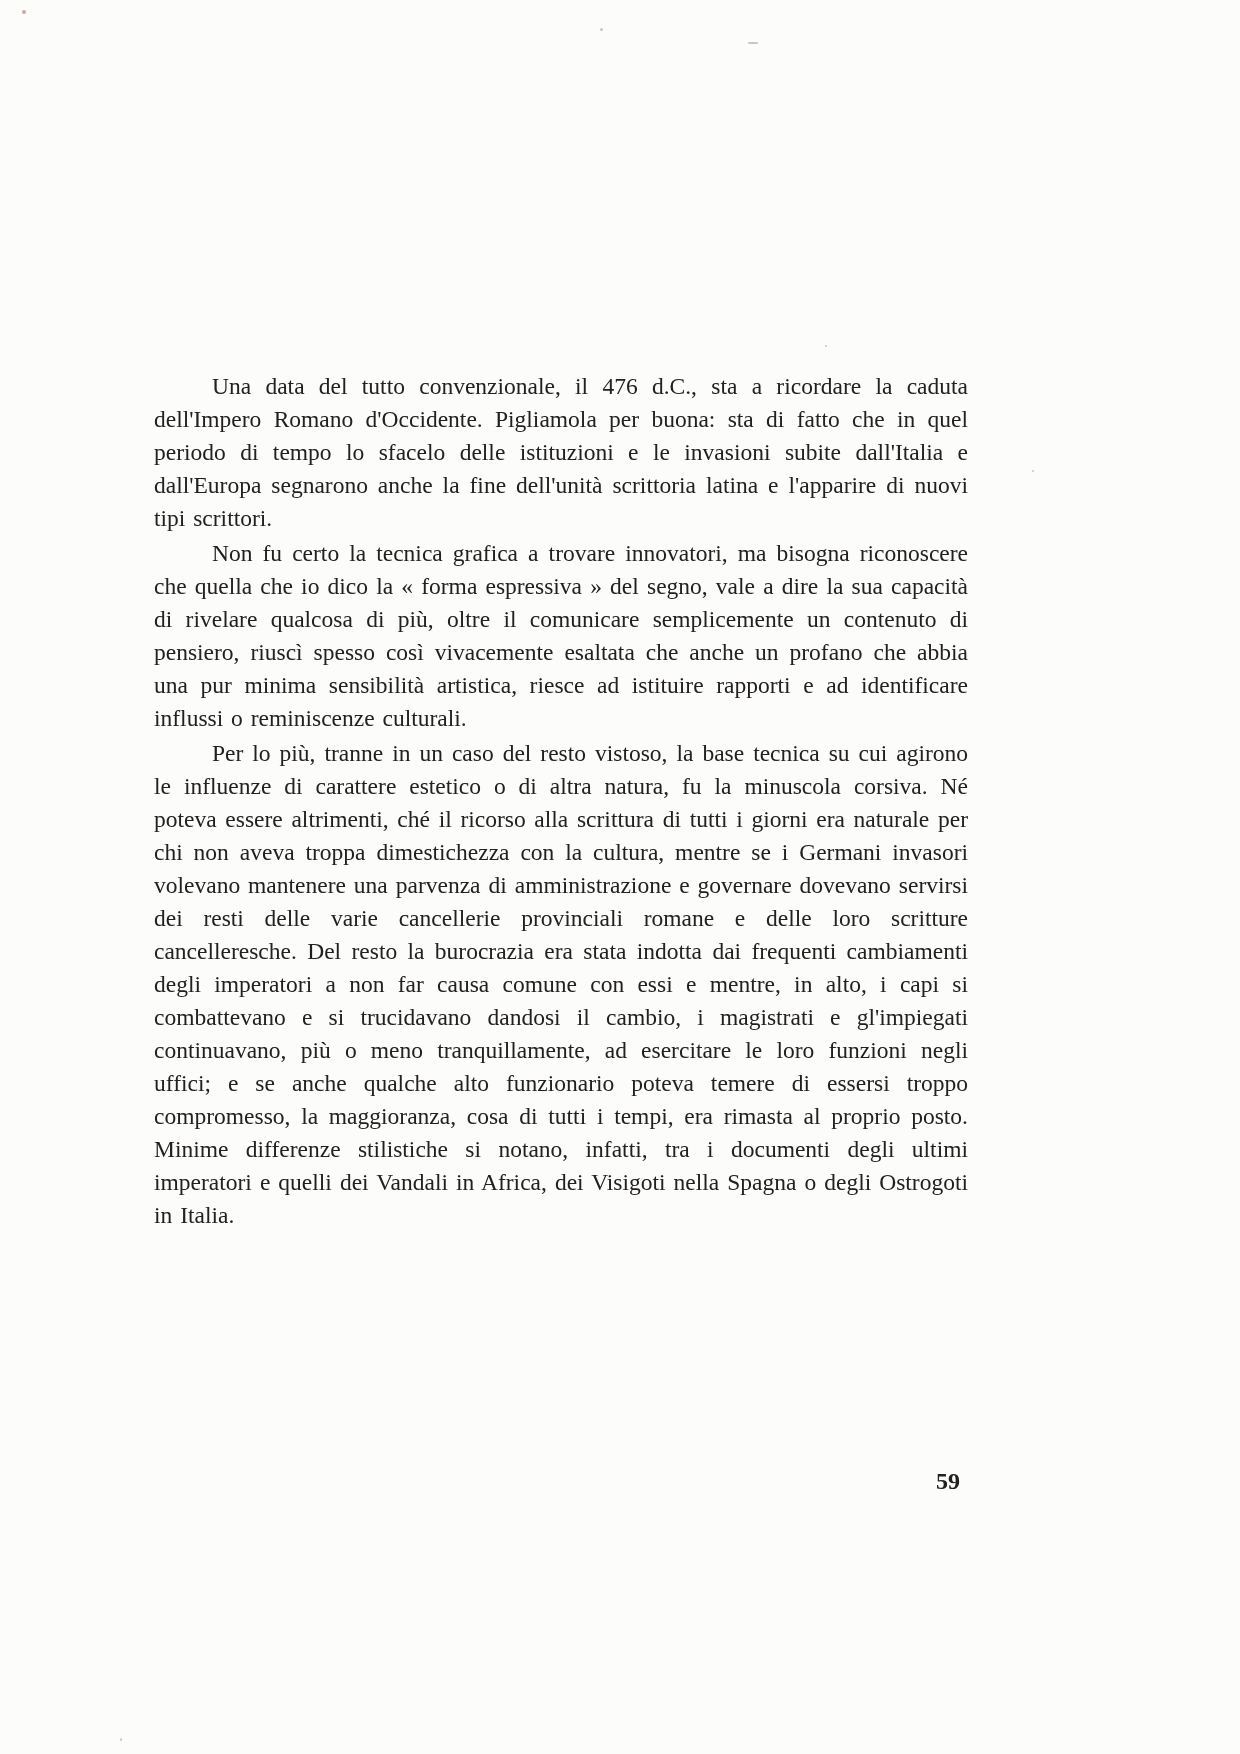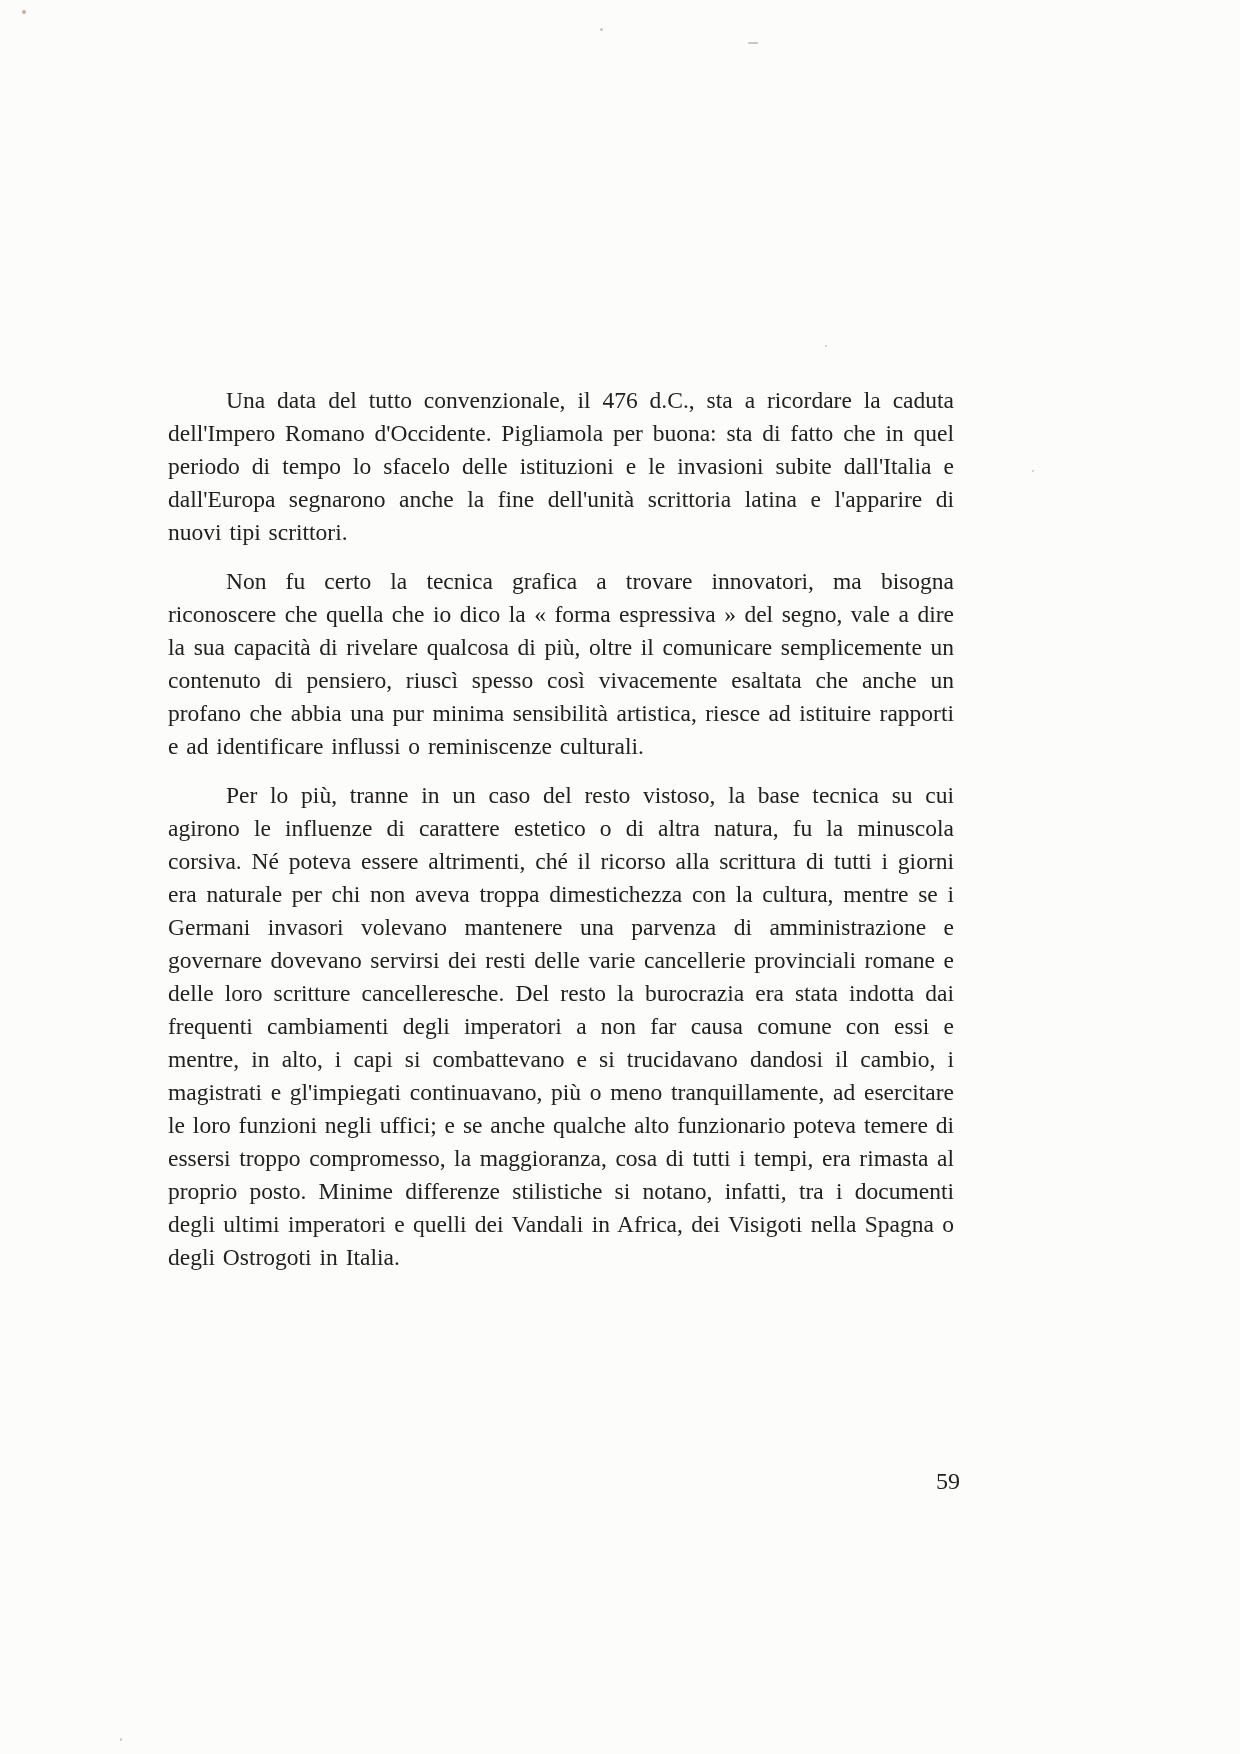--- a/index.html
+++ b/index.html
@@ -17,34 +17,35 @@
     overflow: hidden;
     color: #1e1e1e;
   }
   .text-block {
     position: absolute;
     left: 152px;
     top: 368px;
     width: 818px;
   }
   .text-block p {
-    margin: 16px;
+    margin: 2px;
     text-align: justify;
     text-indent: 58px;
     font-size: 23.5px;
     line-height: 33px;
     word-spacing: 2px;
     color: #222120;
   }
   .page-number {
     position: absolute;
     right: 280px;
     top: 1468px;
     font-size: 24px;
     color: #222120;
+    font-weight: bold;
   }
   
   .speck {
     position: absolute;
     background: #9a9a96;
     border-radius: 50%;
     width: 3px;
     height: 3px;
     opacity: 0.55;
   }

